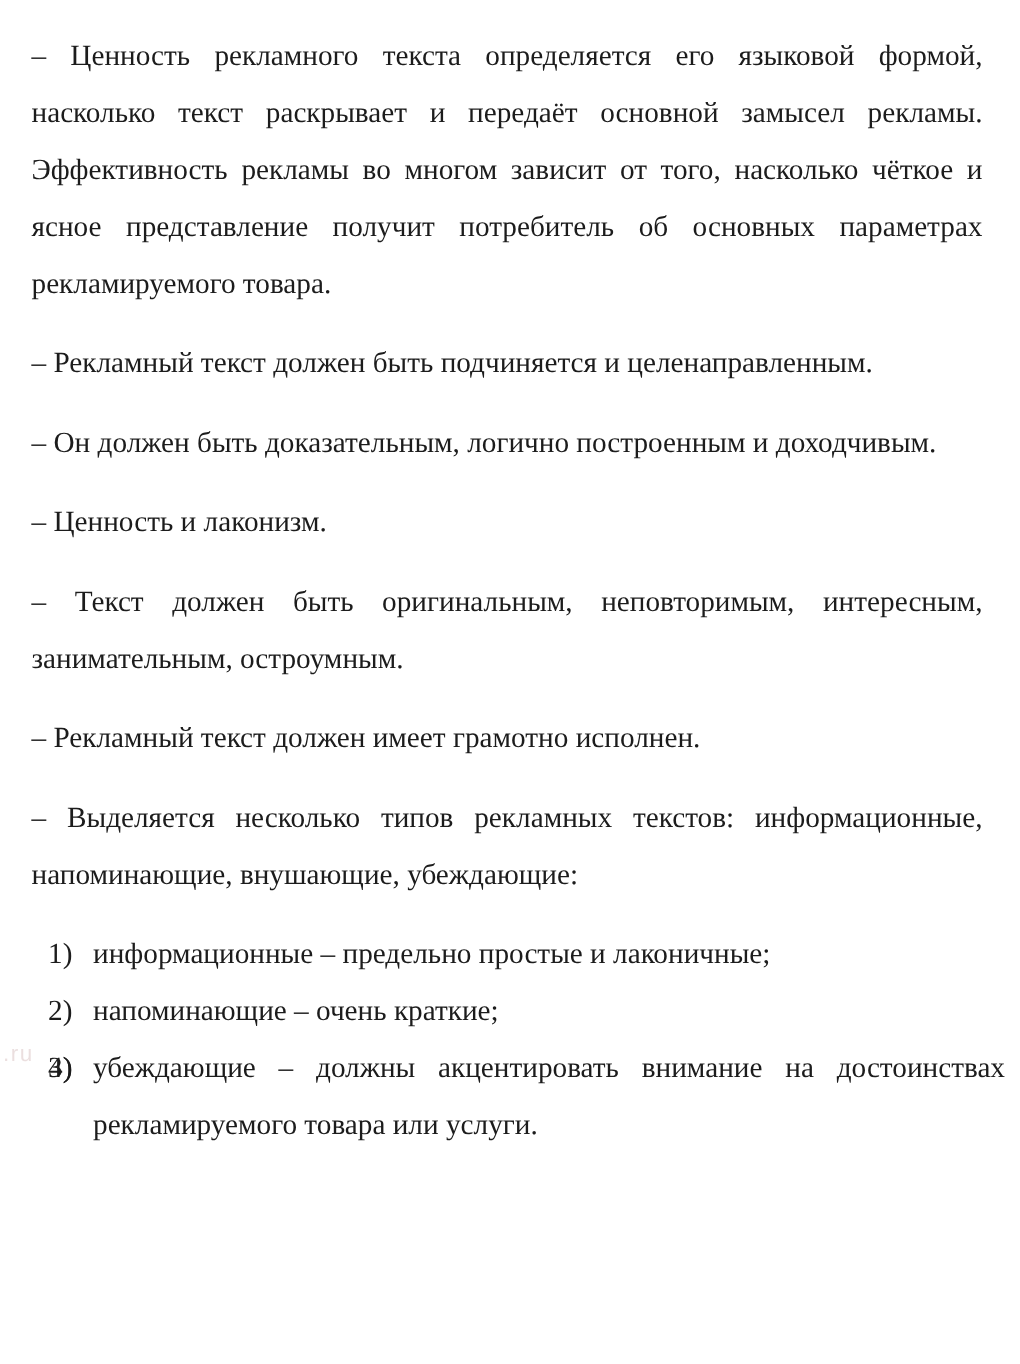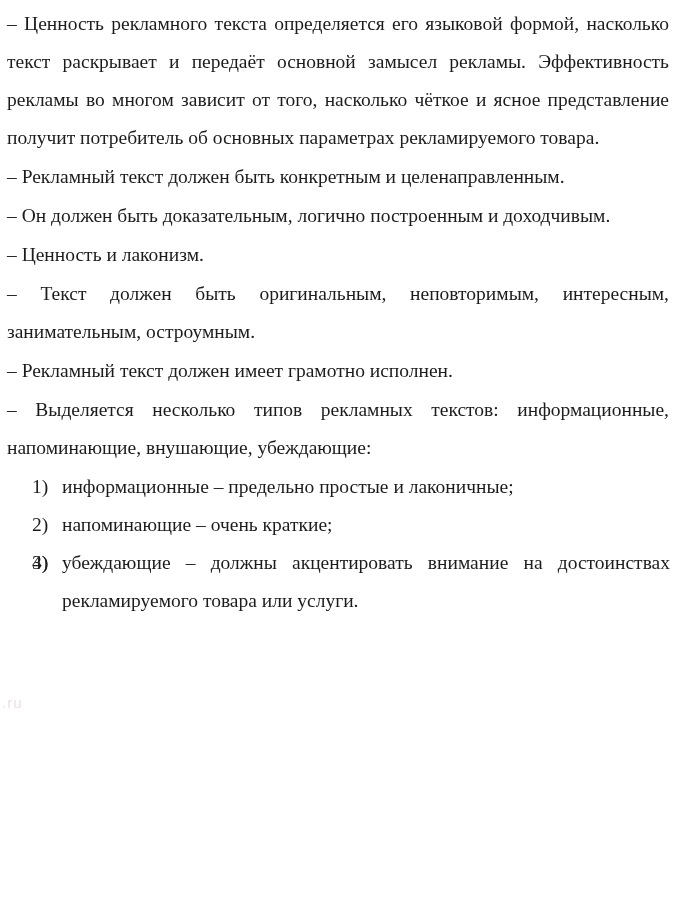--- a/index.html
+++ b/index.html
@@ -20,21 +20,21 @@
     width: 680px;
     height: 909px;
     box-sizing: border-box;
     padding: 4px 10px 0 6px;
   }
   .para {
     font-size: 19.5px;
     line-height: 38px;
     text-align: justify;
     text-justify: inter-word;
-    margin: 1px;
+    margin: 15px;
     hyphens: none;
   }
   
   ol.list {
     margin: 0;
     padding: 0;
     list-style: none;
     counter-reset: item;
   }
   ol.list > li {
@@ -84,21 +84,21 @@
 <div class="page">
 
   <div class="watermark">
     <span class="wm-sub">.ru</span>
   </div>
 
   <div class="block">
 
     <p class="para">– Ценность рекламного текста определяется его языковой формой, насколько текст раскрывает и передаёт основной замысел рекламы. Эффективность рекламы во многом зависит от того, насколько чёткое и ясное представление получит потребитель об основных параметрах рекламируемого товара.</p>
 
-    <p class="para">– Рекламный текст должен быть конкретным и целенаправленным.</p>
+    <p class="para">– Рекламный текст должен быть подчиняется и целенаправленным.</p>
 
     <p class="para">– Он должен быть доказательным, логично построенным и доходчивым.</p>
 
     <p class="para">– Ценность и лаконизм.</p>
 
     <p class="para">– Текст должен быть оригинальным, неповторимым, интересным, занимательным, остроумным.</p>
 
     <p class="para">– Рекламный текст должен имеет грамотно исполнен.</p>
 
     <p class="para">– Выделяется несколько типов рекламных текстов: информационные, напоминающие, внушающие, убеждающие:</p>

